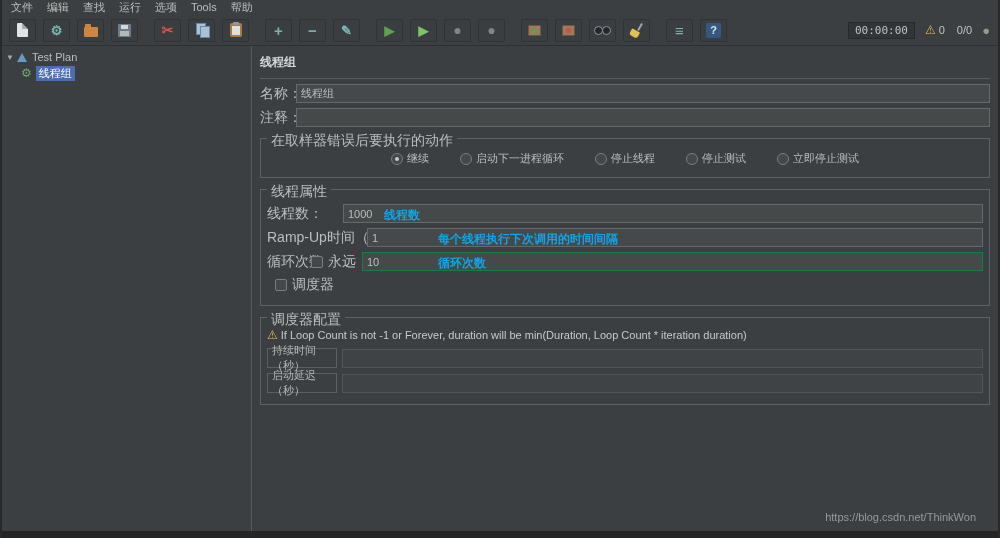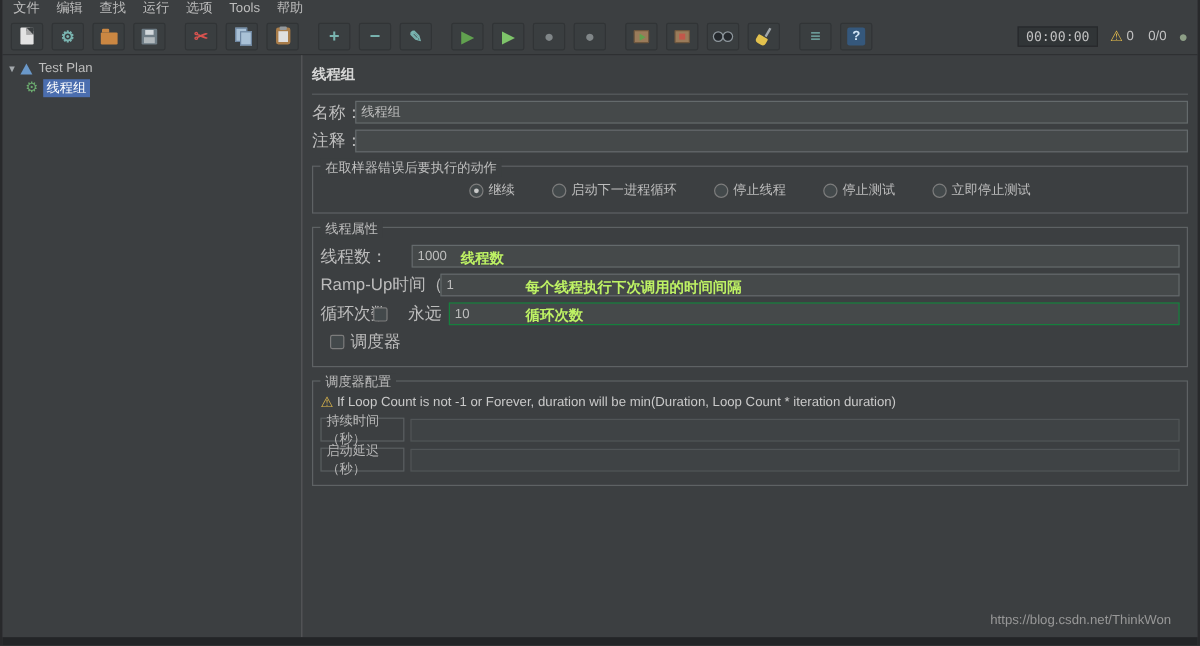--- a/index.html
+++ b/index.html
@@ -50,32 +50,32 @@
 .tree-row.r1{padding-left:4px;}
 .tree-row.r2{padding-left:19px;}
 .expander{font-size:8px;color:#a3a8ac;width:11px;flex:none;}
 .i-testplan{width:0;height:0;border-left:5px solid transparent;border-right:5px solid transparent;border-bottom:9px solid #6a98c9;margin-right:5px;flex:none;}
 .i-gear{color:#6cab6f;font-size:12px;margin-right:4px;line-height:1;flex:none;}
 .sel-label{background:#4b6eaf;color:#ffffff;padding:0 3px;}
 .main{flex:1;padding:7px 8px 0;position:relative;min-width:0;}
 .ptitle{font-size:12px;font-weight:bold;color:#d6d6d6;padding:1px 0 7px;border-bottom:1px solid #595d5f;}
 .frow{display:flex;align-items:center;margin:5px 0;position:relative;}
 .flabel{font-size:14px;color:#bdbdbd;white-space:nowrap;flex:none;}
-.w36{width:36px;} .w76{width:76px;} .w100{width:100px;} .w44{width:44px;} .mr6{margin-right:6px;margin-left:12px;}
+.w36{width:36px;} .w76{width:76px;} .w100{width:100px;} .w44{width:44px;} .mr6{margin-right:6px;}
 .tfield{flex:1;height:19px;background:#45494a;border:1px solid #646a6c;color:#bdbdbd;font-size:11px;padding:0 4px;display:flex;align-items:center;overflow:hidden;}
 .tfield.focus{border:1px solid #15803d;}
 .tfield.dis{background:#3f4345;border-color:#515557;}
 .grp{position:relative;border:1px solid #5e6264;margin:11px 0 4px;padding:9px 6px 6px;}
-.grp-title{position:absolute;top:-7px;left:6px;background:#3c3f41;padding:0 4px;font-size:11px;color:#bdbdbd;white-space:nowrap;}
+.grp-title{position:absolute;top:-7px;left:6px;background:#3c3f41;padding:0 4px;font-size:14px;color:#bdbdbd;white-space:nowrap;}
 .radios{display:flex;justify-content:center;align-items:center;gap:31px;padding:3px 0 5px;}
 .ropt{display:flex;align-items:center;gap:4px;font-size:11px;color:#bdbdbd;cursor:default;}
 .radio{width:12px;height:12px;border-radius:50%;border:1px solid #7c7c7c;background:#43494b;position:relative;flex:none;}
 .radio.on::after{content:"";position:absolute;left:3px;top:3px;width:4px;height:4px;border-radius:50%;background:#c9c9c9;}
 .cb{width:12px;height:12px;border:1px solid #7c7c7c;background:#43494b;border-radius:2px;flex:none;margin-right:5px;}
-.ann{position:absolute;top:3px;color:#bef264;font-size:12px;font-weight:bold;white-space:nowrap;z-index:2;}
+.ann{position:absolute;top:3px;color:#0ea5e9;font-size:12px;font-weight:bold;white-space:nowrap;z-index:2;}
 .ann.a1{left:117px;} .ann.a2{left:171px;} .ann.a3{left:171px;}
 .cbrow{margin-left:8px;}
 .warnrow{display:flex;align-items:center;margin:2px 0 7px;font-size:11px;color:#c9c9c9;}
 .cell{width:70px;height:20px;border:1px solid #5a5f61;display:flex;align-items:center;padding:0 4px;font-size:11px;color:#b8b8b8;margin-right:5px;flex:none;}
 .watermark{position:absolute;right:22px;bottom:8px;font-size:11px;color:#989898;}
 .bottom-edge{height:7px;background:#232527;flex:none;}
 </style>
 </head>
 <body>
 

